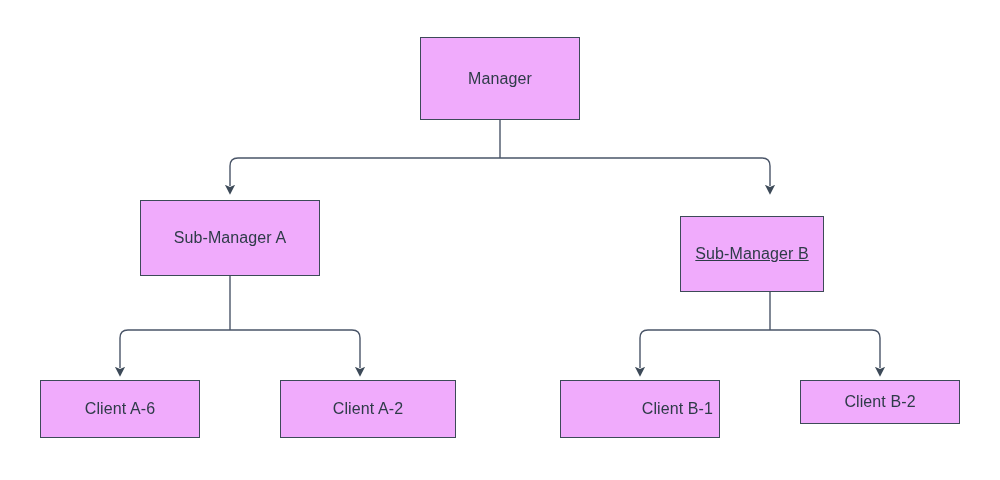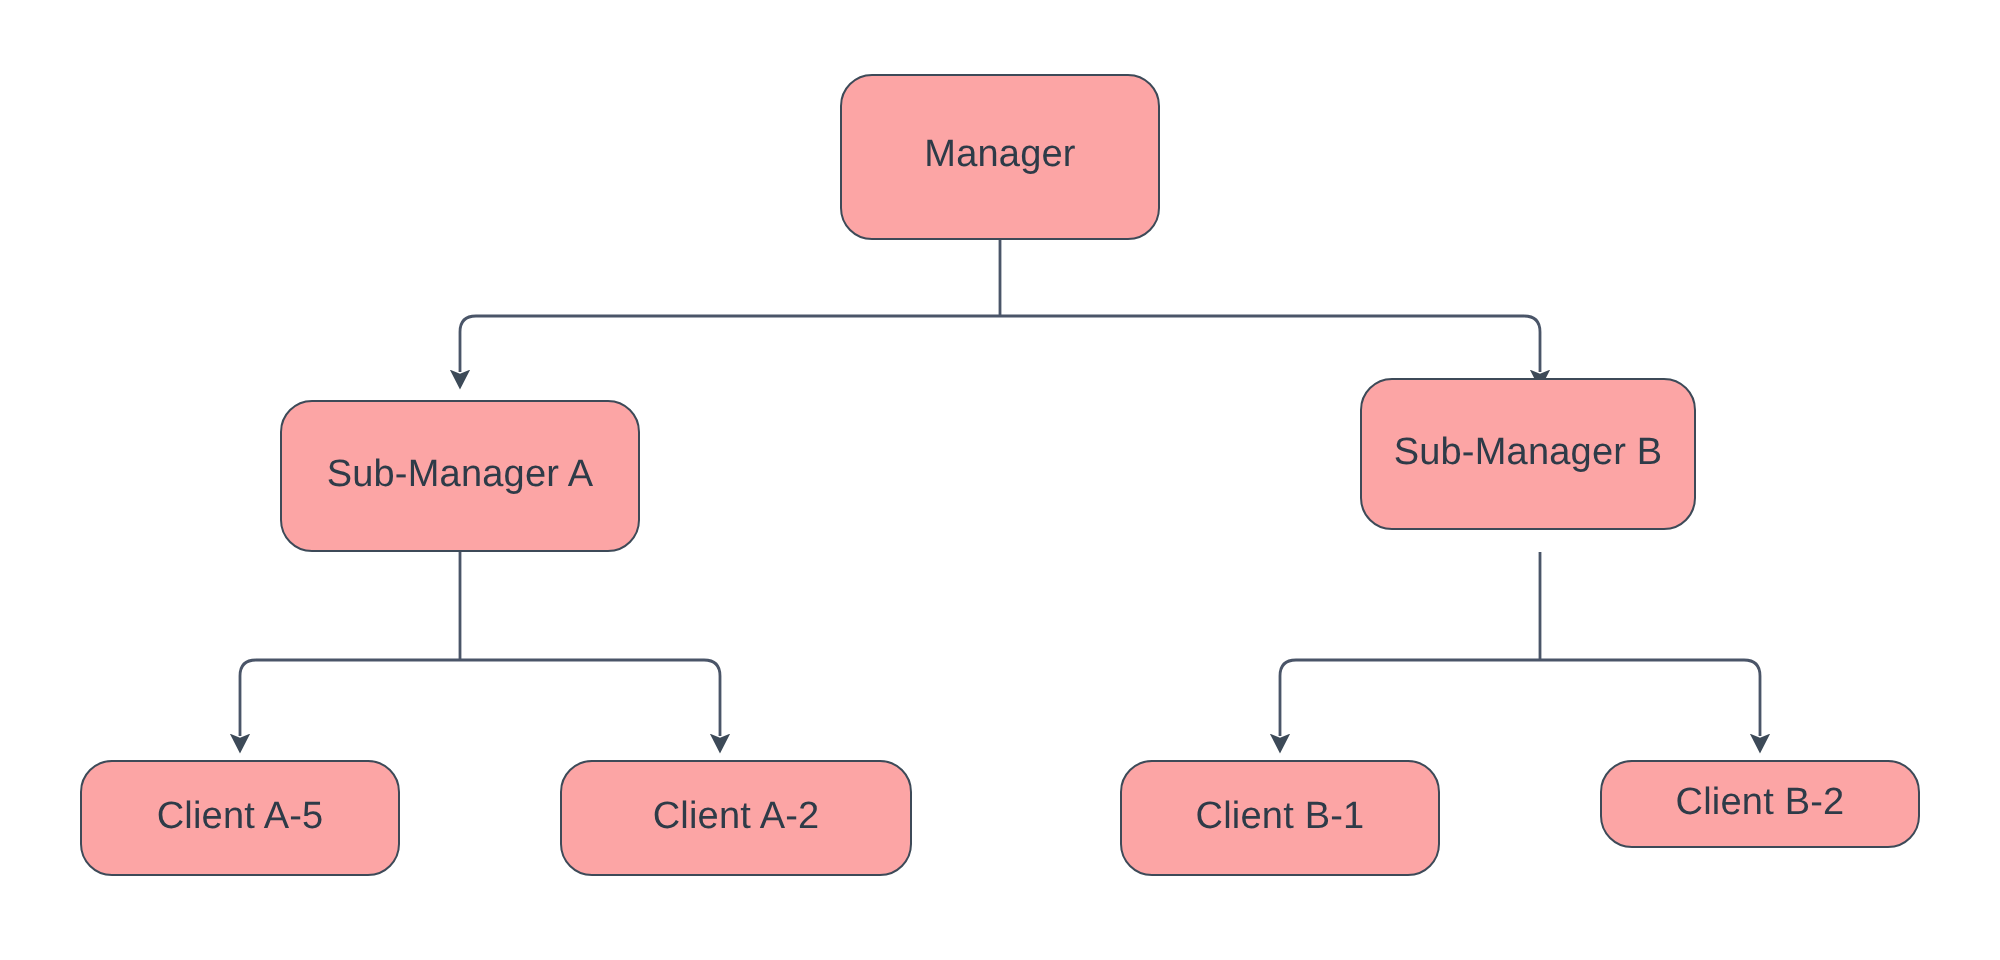--- a/index.html
+++ b/index.html
@@ -22,28 +22,28 @@
     position: absolute;
     left: 0;
     top: 0;
     width: 1000px;
     height: 480px;
     pointer-events: none;
   }
   .node {
     position: absolute;
     box-sizing: border-box;
-    background: #fca5a5;
+    background: #f0abfc;
     border: 1.3px solid #3d4a58;
-    border-radius: 16px;
+    border-radius: 0;
     display: flex;
     align-items: center;
     justify-content: center;
     color: #2e3b48;
-    font-size: 19px;
+    font-size: 16px;
     line-height: 1.1;
     letter-spacing: 0.1px;
     white-space: nowrap;
     user-select: none;
   }
   .node-label {
     display: block;
     padding: 0 6px;
   }
 </style>
@@ -78,33 +78,33 @@
   </svg>
 
   <div class="node" style="left:420px; top:37px; width:160px; height:83px;">
     <span class="node-label">Manager</span>
   </div>
 
   <div class="node" style="left:140px; top:200px; width:180px; height:76px;">
     <span class="node-label">Sub-Manager A</span>
   </div>
 
-  <div class="node" style="left:680px; top:189px; width:168px; height:76px;">
+  <div class="node" style="left:680px; top:216px; width:144px; height:76px;text-decoration:underline;">
     <span class="node-label">Sub-Manager B</span>
   </div>
 
   <div class="node" style="left:40px; top:380px; width:160px; height:58px;">
-    <span class="node-label">Client A-5</span>
+    <span class="node-label">Client A-6</span>
   </div>
 
   <div class="node" style="left:280px; top:380px; width:176px; height:58px;">
     <span class="node-label">Client A-2</span>
   </div>
 
-  <div class="node" style="left:560px; top:380px; width:160px; height:58px;">
+  <div class="node" style="left:560px; top:380px; width:160px; height:58px;justify-content:flex-end;">
     <span class="node-label">Client B-1</span>
   </div>
 
   <div class="node" style="left:800px; top:380px; width:160px; height:44px;">
     <span class="node-label">Client B-2</span>
   </div>
 
 </div>
 
 </body></html>

